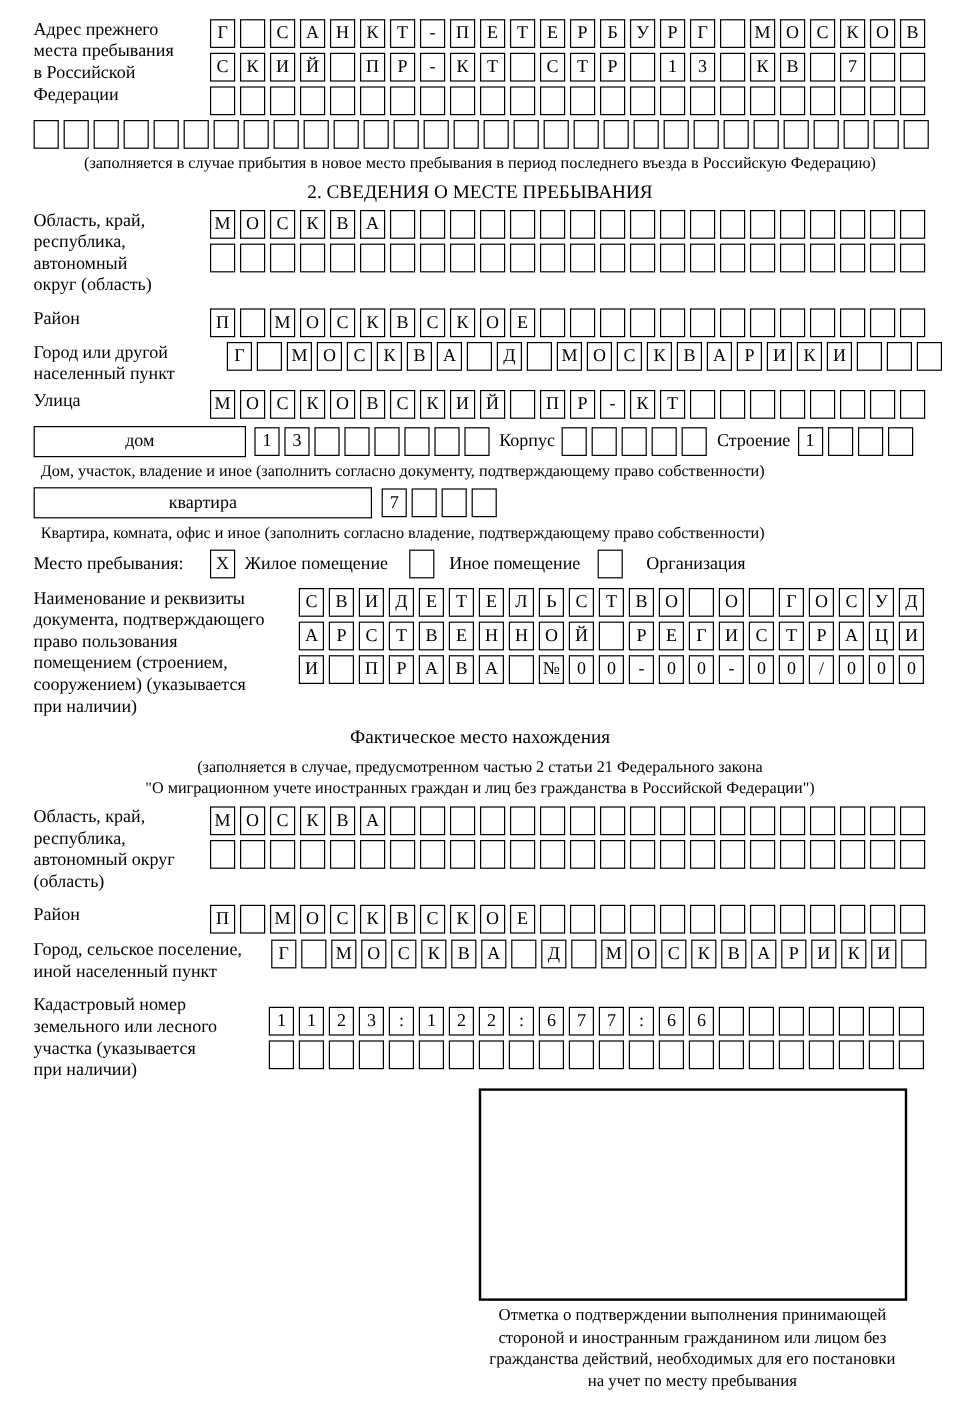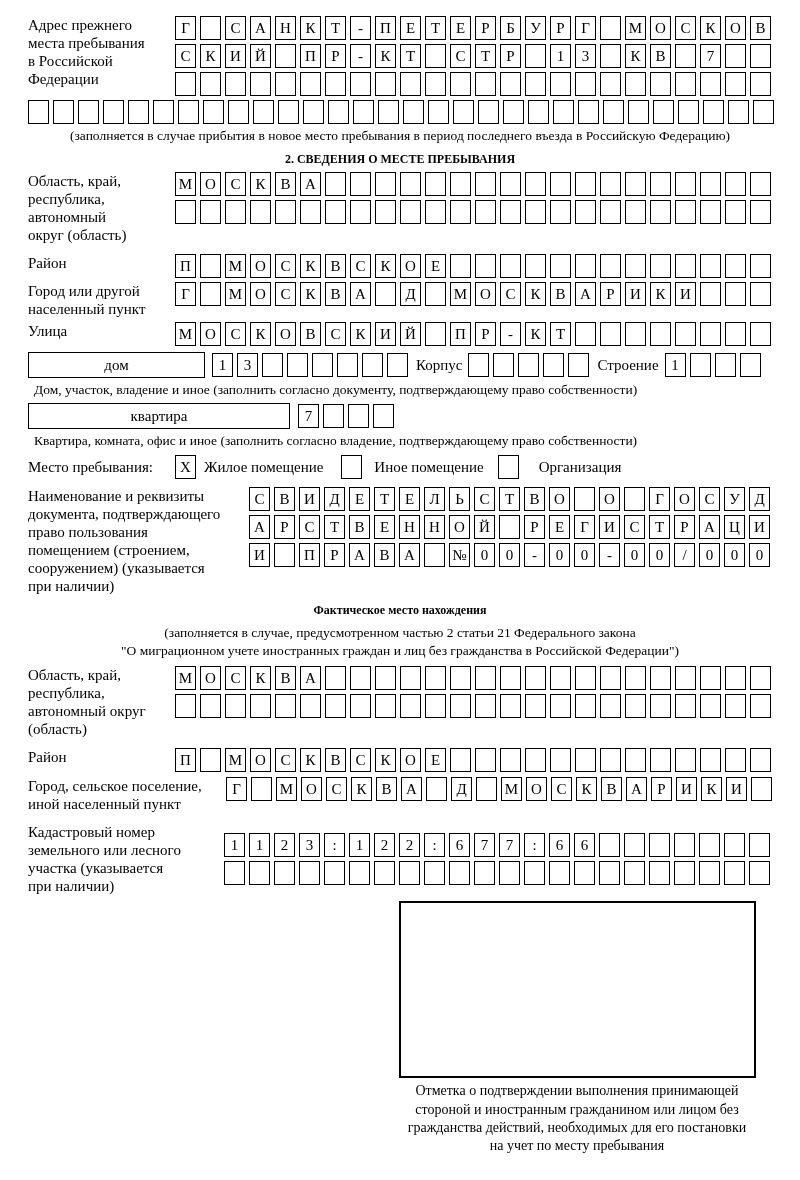--- a/index.html
+++ b/index.html
@@ -10,21 +10,21 @@
   .lblcol{flex:0 0 147px;font-size:15px;line-height:1.2;white-space:pre-line;}
   .lblcol.w221{flex:0 0 221px;}
   .lblcol.w196{flex:0 0 196px;}
   .lblcol.w198{flex:0 0 198px;}
   .rows{display:flex;flex-direction:column;gap:4px;}
   .cellrow{display:flex;gap:4px;}
   .cell{box-sizing:border-box;flex:0 0 21px;width:21px;height:24px;border:1.6px solid #000;
         display:flex;align-items:center;justify-content:center;font-size:15px;line-height:1;}
   .note{font-size:13.5px;}
   .note.center{text-align:center;}
-  .sect-title{margin-top:8px;text-align:center;font-weight:bold;font-size:12px;}
+  .sect-title{margin-top:8px;text-align:center;font-weight:normal;font-size:16px;}
   .labelbox{box-sizing:border-box;height:26px;border:1.6px solid #000;display:flex;
             align-items:center;justify-content:center;font-size:15px;}
   .inlinerow{display:flex;align-items:center;}
   .inline-lbl{font-size:15px;white-space:nowrap;}
   .mesto-lbl{font-size:15px;}
   .stamp-wrap{margin-left:347px;width:404px;}
   .stamp-box{box-sizing:border-box;width:357px;height:177px;border:2px solid #000;margin:0 auto;}
   .stamp-caption{margin-top:4px;text-align:center;font-size:14px;line-height:1.3;}
   .fnotes{text-align:center;font-size:13.5px;line-height:1.35;}
 </style>
@@ -240,21 +240,21 @@
         <span class="cell"></span>
         <span class="cell"></span>
         <span class="cell"></span>
         <span class="cell"></span>
         <span class="cell"></span>
         <span class="cell"></span>
         <span class="cell"></span>
       </div>
   </div>
 
-  <div class="block" style="margin-top:4px;">
+  <div class="block" style="margin-top:4px;gap:14px;">
     <div class="lblcol">Город или другой
 населенный пункт</div>
     <div class="cellrow">
         <span class="cell">Г</span>
         <span class="cell"></span>
         <span class="cell">М</span>
         <span class="cell">О</span>
         <span class="cell">С</span>
         <span class="cell">К</span>
         <span class="cell">В</span>
@@ -332,21 +332,21 @@
     <div class="cellrow" style="margin-left:6px;">
         <span class="cell">1</span>
         <span class="cell"></span>
         <span class="cell"></span>
         <span class="cell"></span>
       </div>
   </div>
   <div class="note" style="margin-top:4px;margin-left:6px;">Дом, участок, владение и иное (заполнить согласно документу, подтверждающему право собственности)</div>
 
   <div class="inlinerow" style="margin-top:5px;">
-    <div class="labelbox" style="width:262px;text-align:right;">квартира</div>
+    <div class="labelbox" style="width:282px;text-align:right;">квартира</div>
     <div class="cellrow" style="margin-left:8px;">
         <span class="cell">7</span>
         <span class="cell"></span>
         <span class="cell"></span>
         <span class="cell"></span>
       </div>
   </div>
   <div class="note" style="margin-top:4px;margin-left:6px;">Квартира, комната, офис и иное (заполнить согласно владение, подтверждающему право собственности)</div>
 
   <div class="inlinerow" style="margin-top:6px;">

